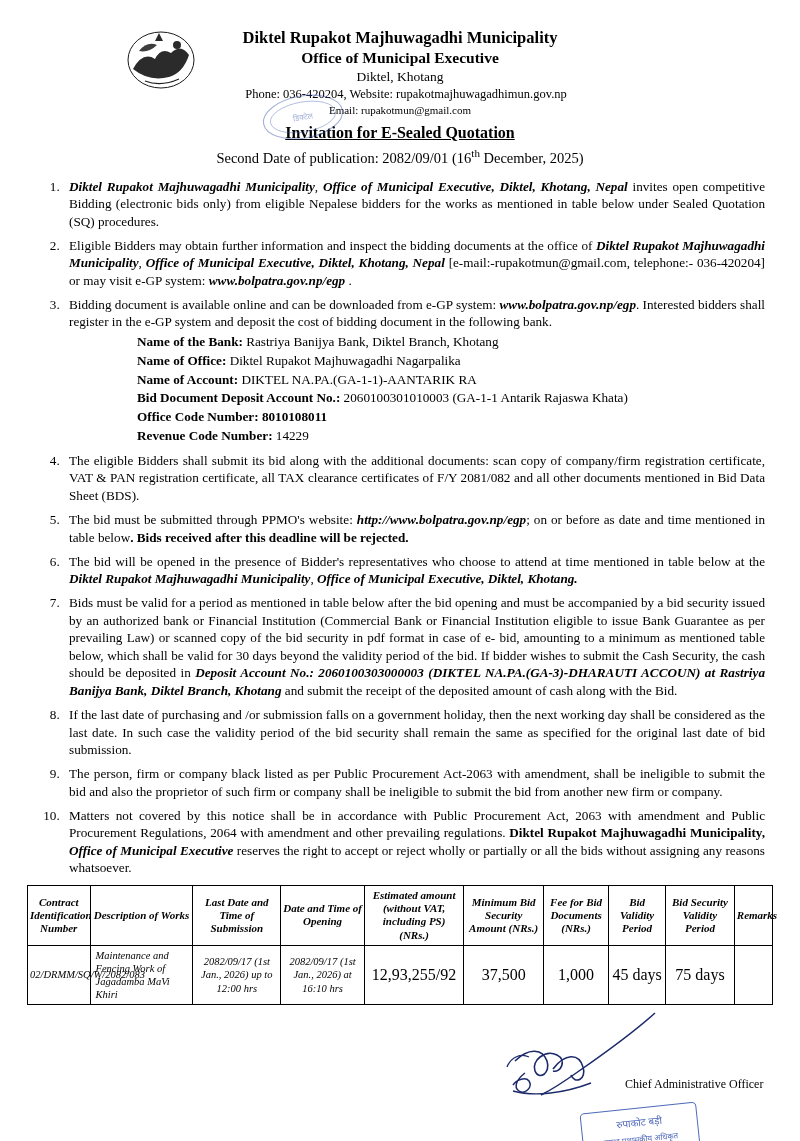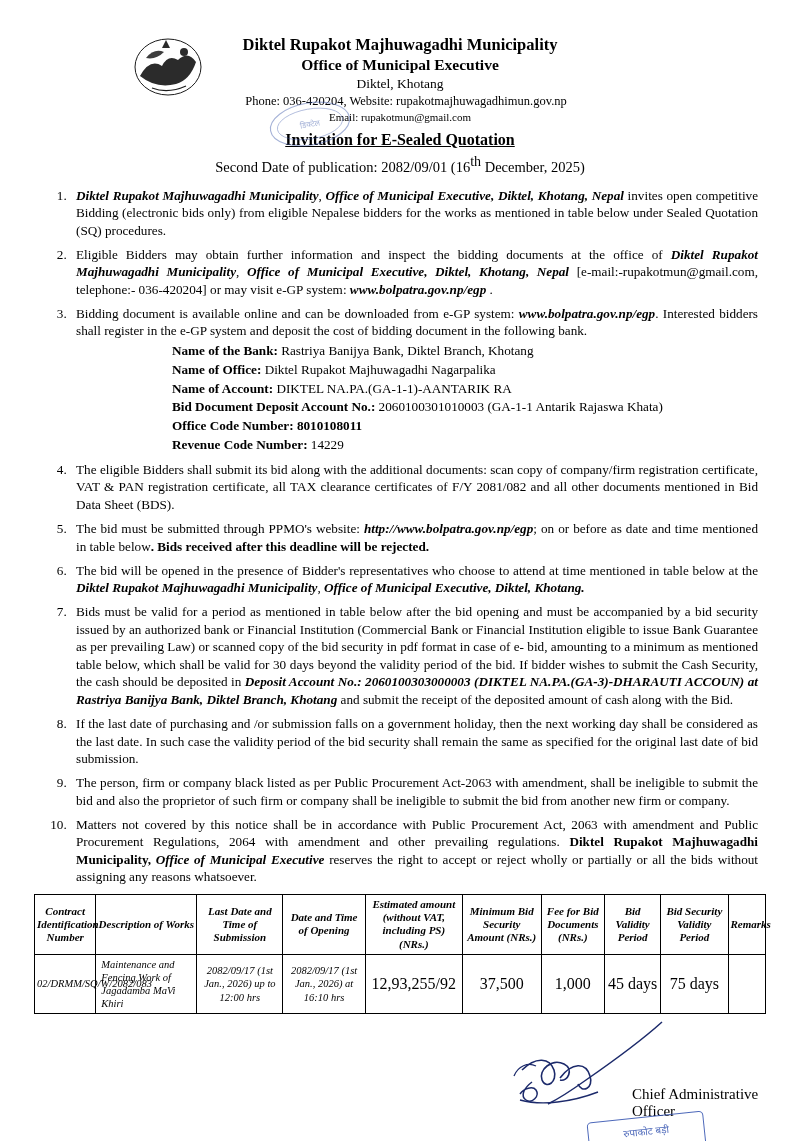--- a/index.html
+++ b/index.html
@@ -12,21 +12,21 @@
     height: 1141px;
     font-family: "Liberation Serif", serif;
     color: #000;
     position: relative;
     overflow: hidden;
   }
   .page {
     position: relative;
     width: 800px;
     height: 1141px;
-    padding: 12px;
+    padding: 5px;
     box-sizing: border-box;
   }
 
   
   .header {
     text-align: center;
     padding-top: 22px;
     position: relative;
   }
   .emblem {
@@ -64,42 +64,42 @@
     font-weight: bold;
     text-decoration: underline;
     margin-top: 5px;
     line-height: 1.3;
   }
   .pub-date {
     font-size: 14.5px;
     margin-top: 2px;
     line-height: 1.3;
   }
-  .pub-date sup { font-size: 14px; }
+  .pub-date sup { font-size: 11px; }
 
   
   .content {
     margin: 10px 30px 0 30px;
     font-size: 13.2px;
     line-height: 1.33;
     text-align: justify;
   }
   ol.main {
     margin: 0;
     padding-left: 28px;
   }
   ol.main > li {
     margin-bottom: 6.5px;
     padding-left: 6px;
   }
   .bi { font-weight: bold; font-style: italic; }
   .b { font-weight: bold; }
 
   .bank-block {
-    margin-left: 96px;
+    margin-left: 68px;
     margin-top: 2px;
   }
   .bank-block div {
     line-height: 1.42;
     white-space: nowrap;
   }
 
   
   .table-wrap {
     margin: 8px 22px 0 22px;
@@ -145,21 +145,21 @@
   }
   .sig-svg {
     position: absolute;
     left: 490px;
     top: 0px;
   }
   .sig-title {
     position: absolute;
     left: 620px;
     top: 68px;
-    font-size: 15px;
+    font-size: 12px;
   }
   .stamp {
     position: absolute;
     left: 575px;
     top: 95px;
     width: 120px;
     height: 52px;
     color: #2f4fae;
     font-size: 10px;
     text-align: center;

